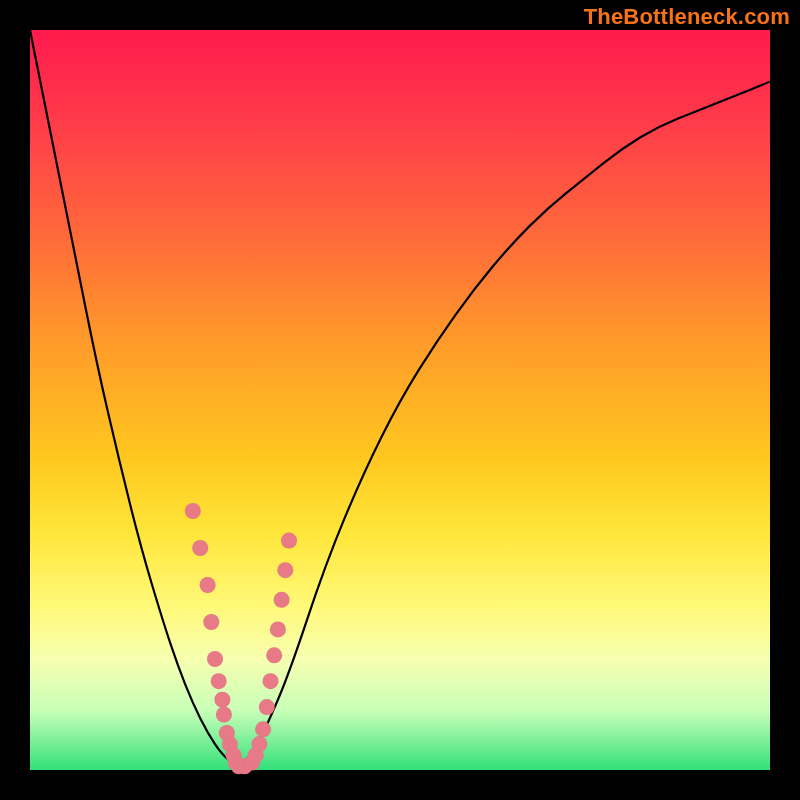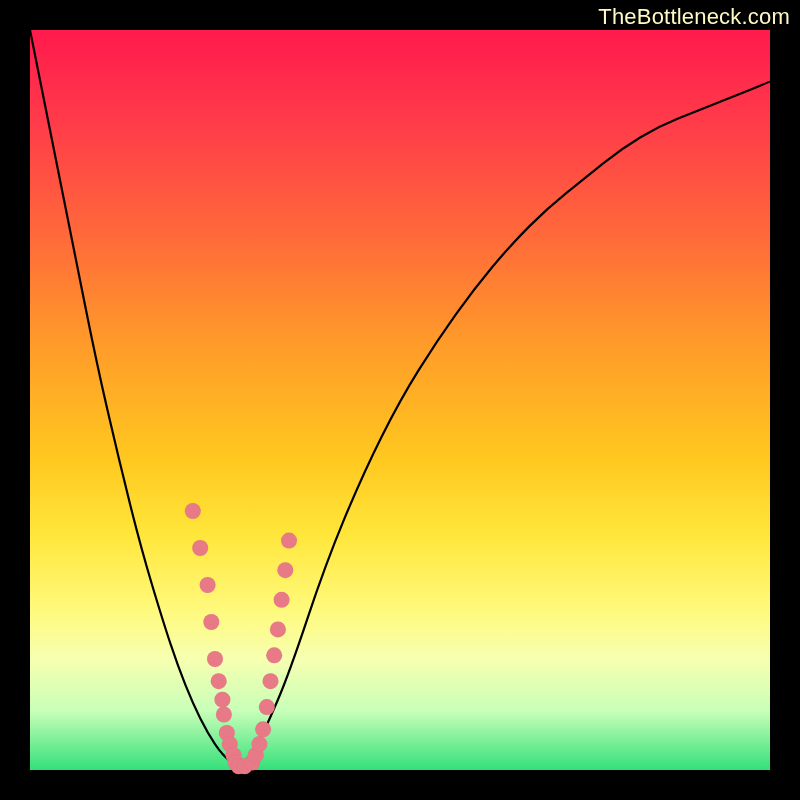--- a/index.html
+++ b/index.html
@@ -35,23 +35,23 @@
       #fff97a 78%,
       #f7ffb0 85%,
       #c8ffb8 92%,
       #33e07a 100%
     );
   }
   .watermark {
     position: absolute;
     top: 4px;
     right: 10px;
-    color: #fef9c3;
+    color: #f97316;
     font-size: 22px;
-    font-weight: 400;
+    font-weight: 700;
     letter-spacing: 0.2px;
     user-select: none;
   }
   svg.curve {
     position: absolute;
     left: 0;
     top: 0;
     width: 740px;
     height: 740px;
     overflow: visible;

